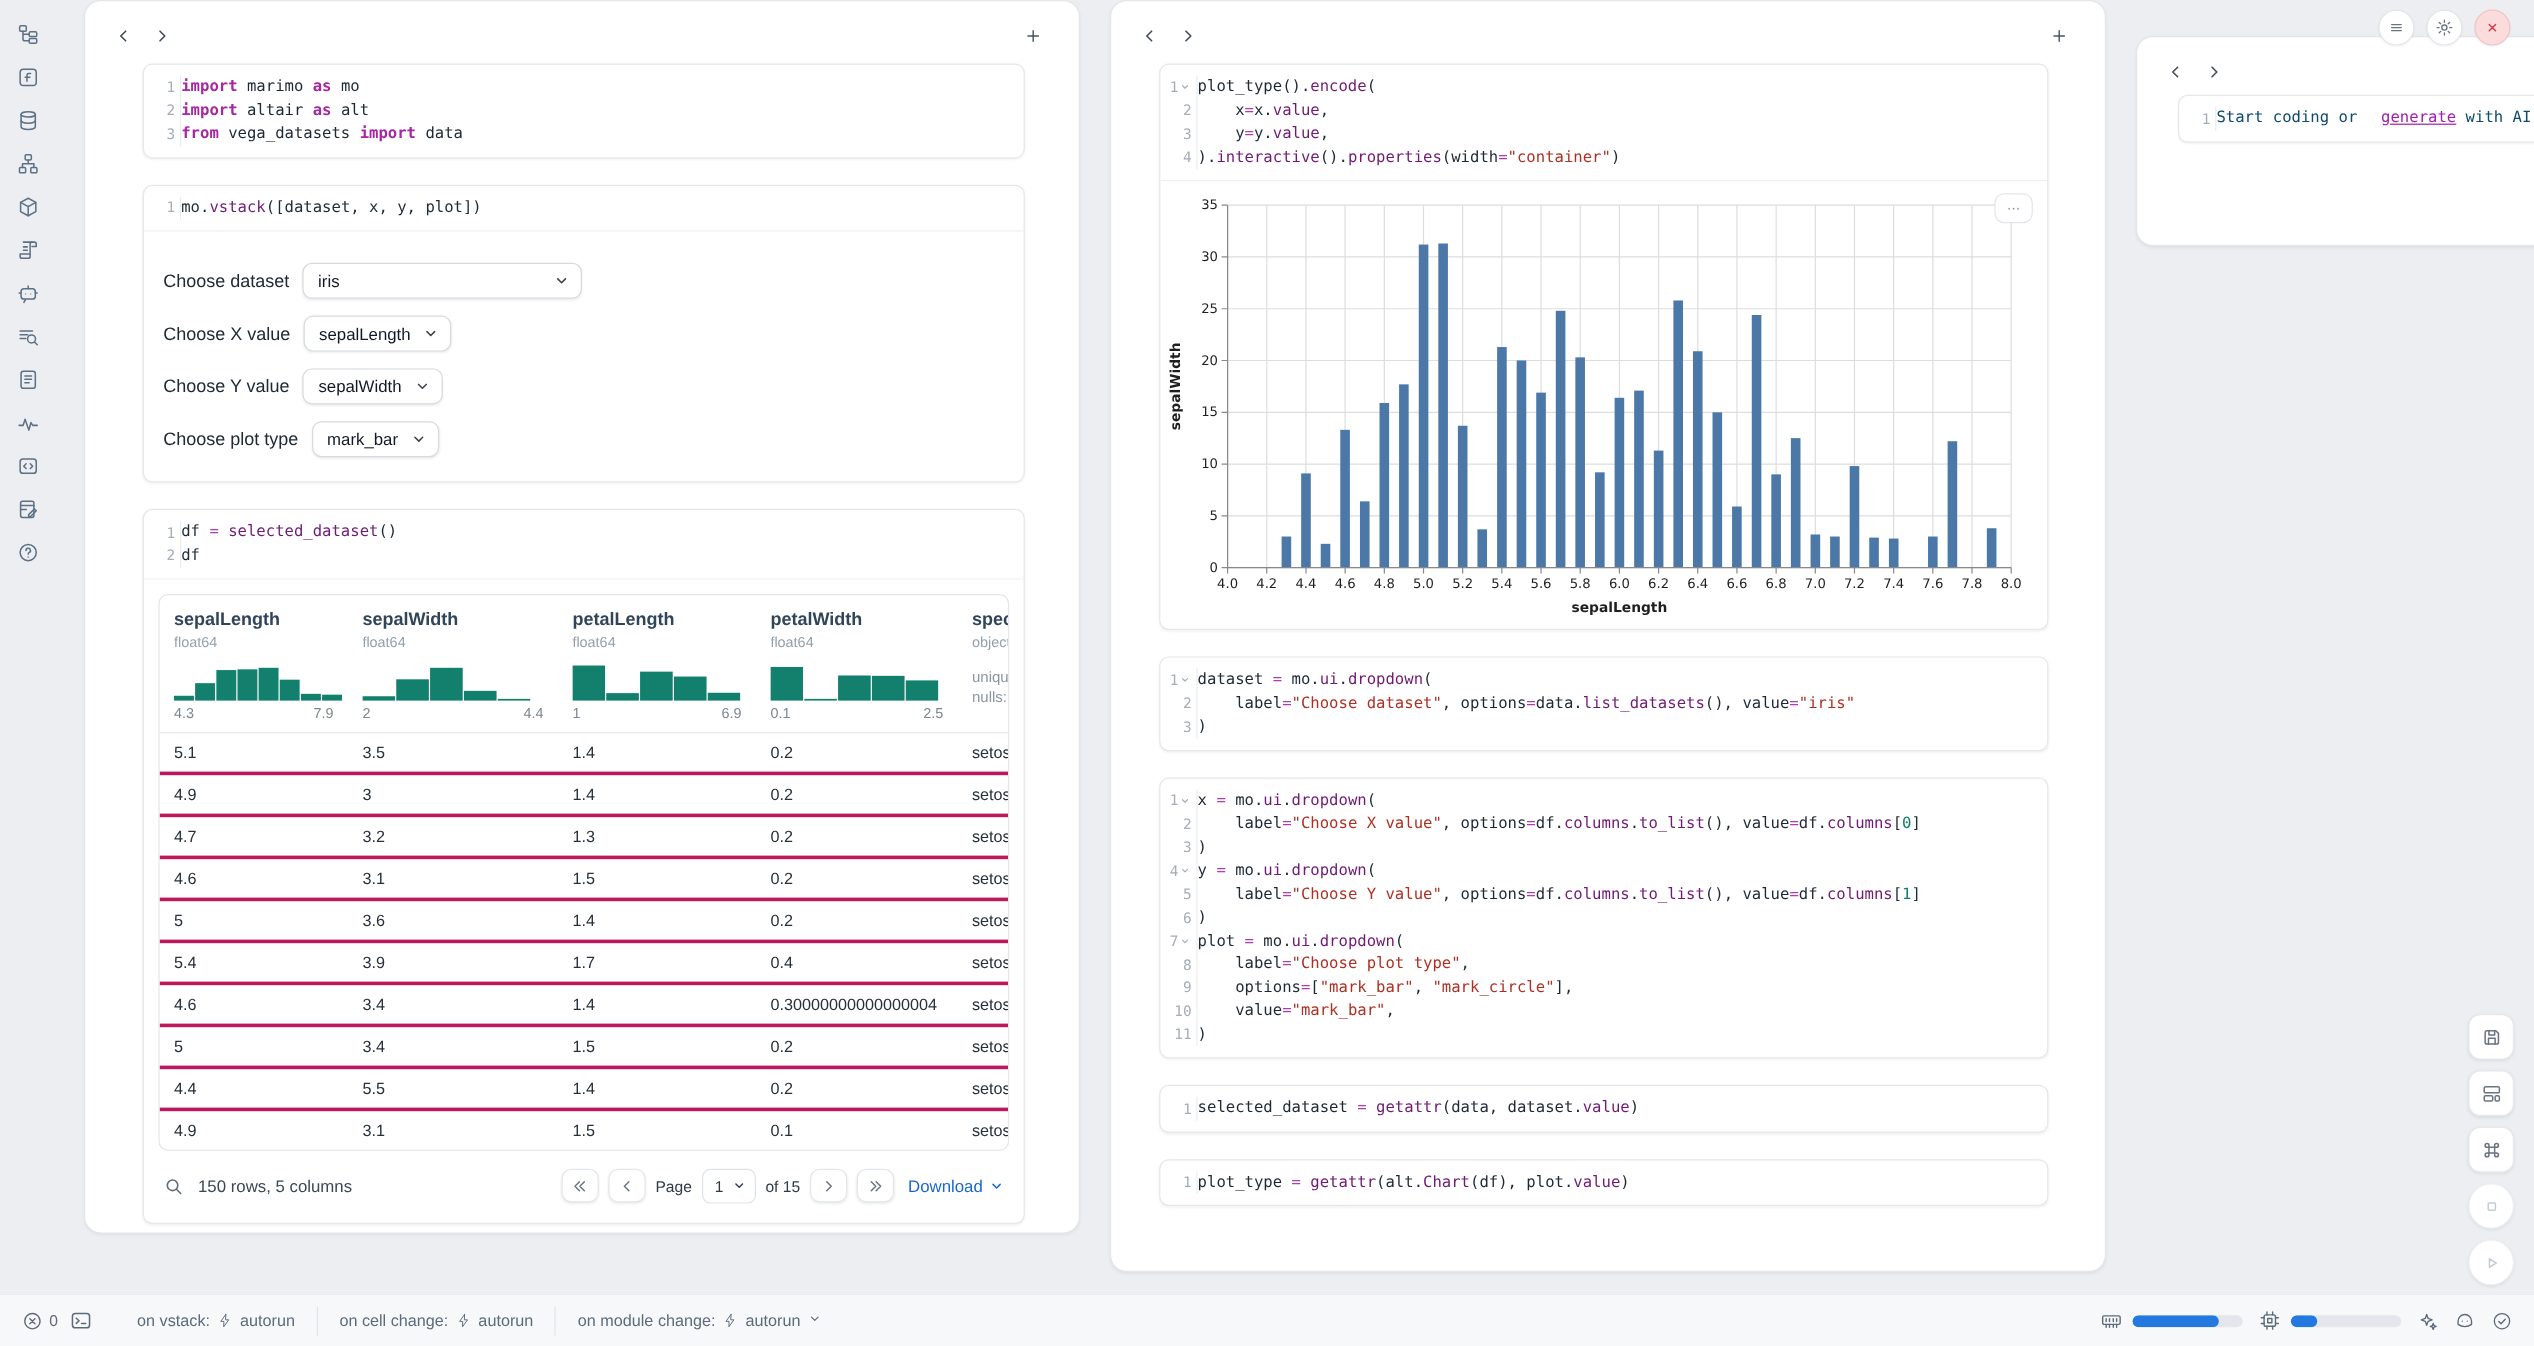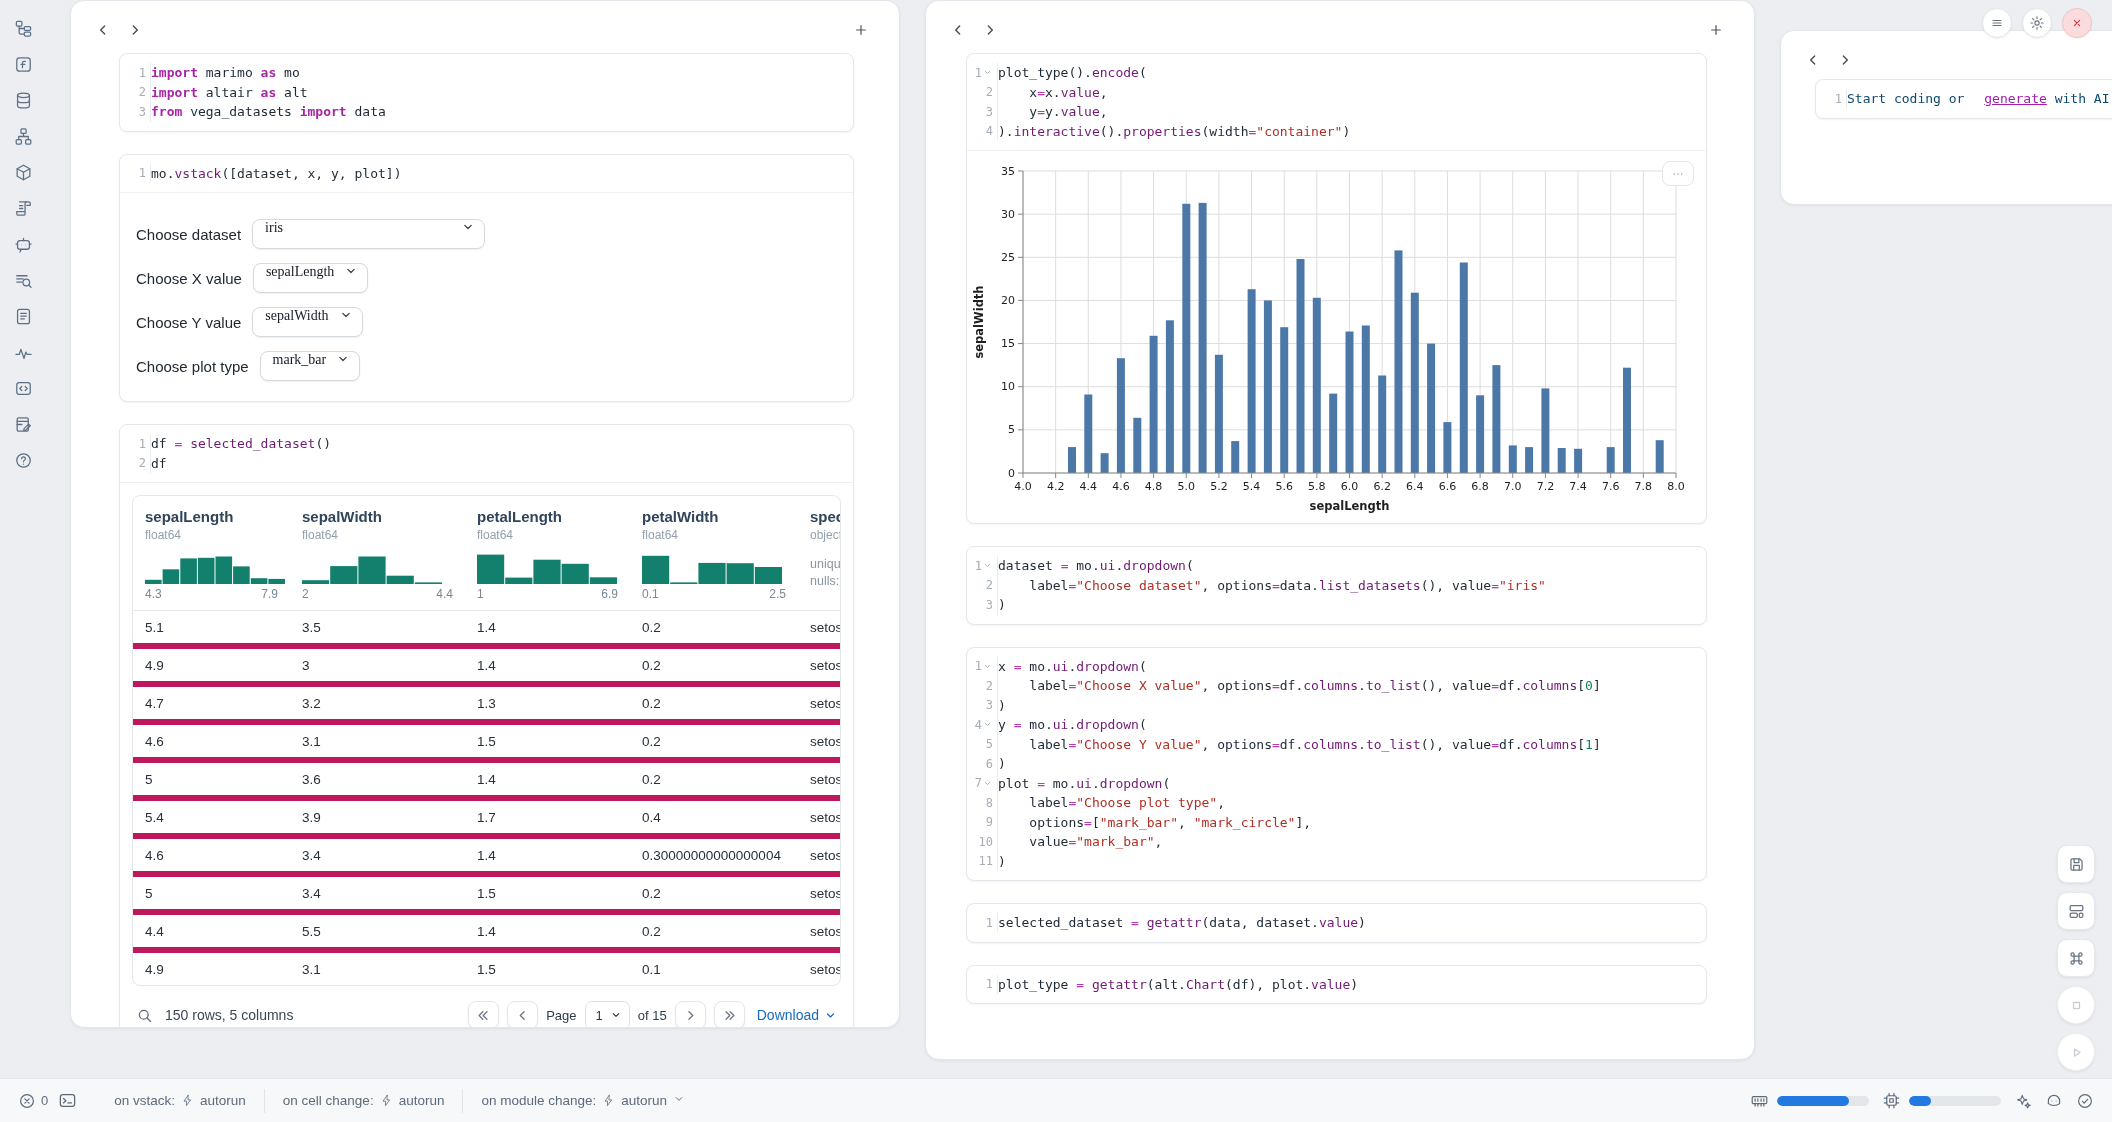--- a/index.html
+++ b/index.html
@@ -47,44 +47,44 @@
   .tk-op{color:#b13bb1;}
   .tk-pl{color:#1e2936;}
   .tk-ph{color:#0c4a6e;}
   .tk-phu{color:#a21caf;text-decoration:underline;margin-left:12px;}
 
   
   .out{border-top:1px solid #eef0f3;}
   .out-controls{padding:12px 16px 20px;}
   .ctl-row{display:flex;align-items:center;gap:11px;margin-top:14px;}
   .ctl-label{font-size:15px;color:#202a35;}
-  .select{display:inline-flex;justify-content:space-between;gap:10px;
+  .select{display:inline-flex;align-items:center;justify-content:space-between;gap:10px;
     height:30px;border:1px solid #d5dade;border-radius:8px;background:#fff;
     box-shadow:0 1px 2px rgba(16,24,40,.07);padding:0 9px 0 12px;font-size:14px;
-    color:#111827;min-width:78px;cursor:pointer;box-sizing:border-box;font-family:Liberation Serif, serif;}
+    color:#111827;min-width:78px;cursor:pointer;box-sizing:border-box;}
   .select.wide{width:233px;}
   .sel-chev{color:#3c434b;display:flex;}
 
   
   .out-chart{position:relative;padding:8px 2px 2px 2px;}
   .chart-menu{position:absolute;top:10px;right:12px;width:32px;height:25px;
     border:1px solid #e2e6ea;border-radius:8px;background:#fff;color:#98a1ab;
     display:flex;align-items:center;justify-content:center;cursor:pointer;}
 
   
   .out-table{padding:12px;}
   .tbl{width:100%;border:1px solid #e3e7ea;border-radius:8px;overflow:hidden;box-sizing:border-box;}
   .tbl-head{display:flex;padding:12px 0 9px;border-bottom:1px solid #e4e8eb;overflow:hidden;}
   .th{box-sizing:border-box;padding:0 12px;flex-shrink:0;}
   .th-name{font-size:15px;font-weight:bold;color:#30455a;white-space:nowrap;overflow:hidden;}
   .th-type{font-size:12px;color:#93a0ab;margin-top:3px;white-space:nowrap;overflow:hidden;}
   .th-hist{margin-top:10px;height:32px;}
   .th-range{display:flex;justify-content:space-between;margin-top:3px;font-size:12px;color:#7b8690;}
   .th-meta{margin-top:14px;font-size:12.5px;color:#8b96a1;line-height:17px;white-space:nowrap;overflow:hidden;}
-  .tr{display:flex;height:32px;align-items:center;border-bottom:6px solid #be185d;
+  .tr{display:flex;height:32px;align-items:center;border-bottom:3px solid #be185d;
     font-size:13.5px;color:#27303b;overflow:hidden;}
   .tr:last-child{border-bottom:none;}
   .td{box-sizing:border-box;padding:0 12px;flex-shrink:0;white-space:nowrap;overflow:hidden;}
   .col0{width:157px;}.col1{width:175px;}.col2{width:165px;}.col3{width:168px;}.col4{width:160px;}
   .tbl-footer{display:flex;align-items:center;margin-top:10px;height:38px;padding:0 4px;}
   .icon-btn{border:none;background:none;color:#5f6b77;display:flex;align-items:center;
     justify-content:center;padding:0;cursor:pointer;}
   .tbl-summary{font-size:14px;color:#3a4754;margin-left:12px;}
   .pg{margin-left:auto;display:flex;align-items:center;gap:8px;}
   .pg-btn{width:31px;height:28px;border:1px solid #e4e7ea;border-radius:8px;background:#fff;

